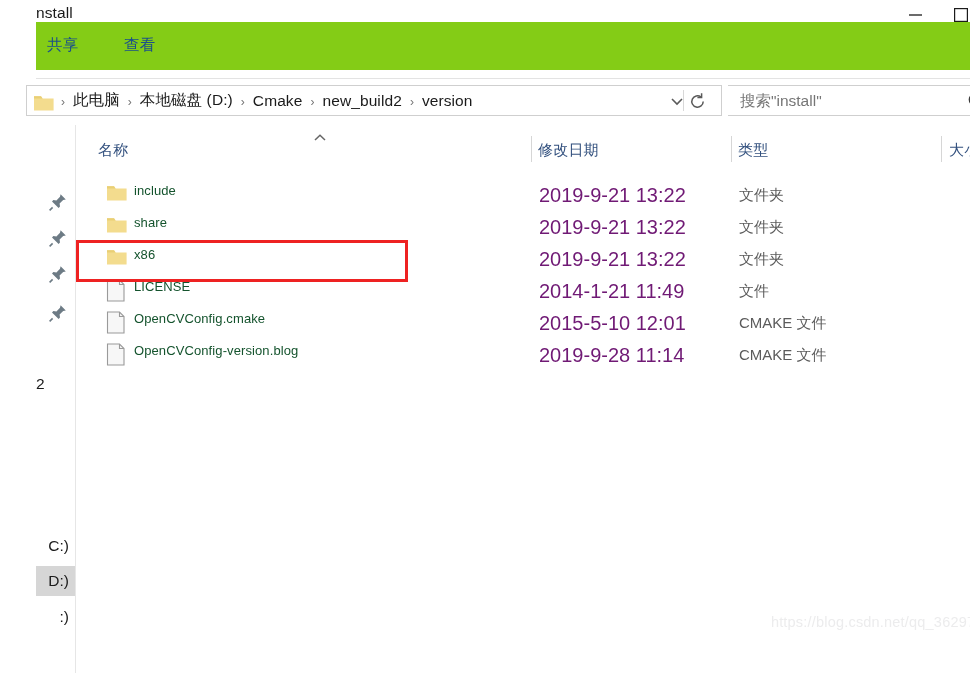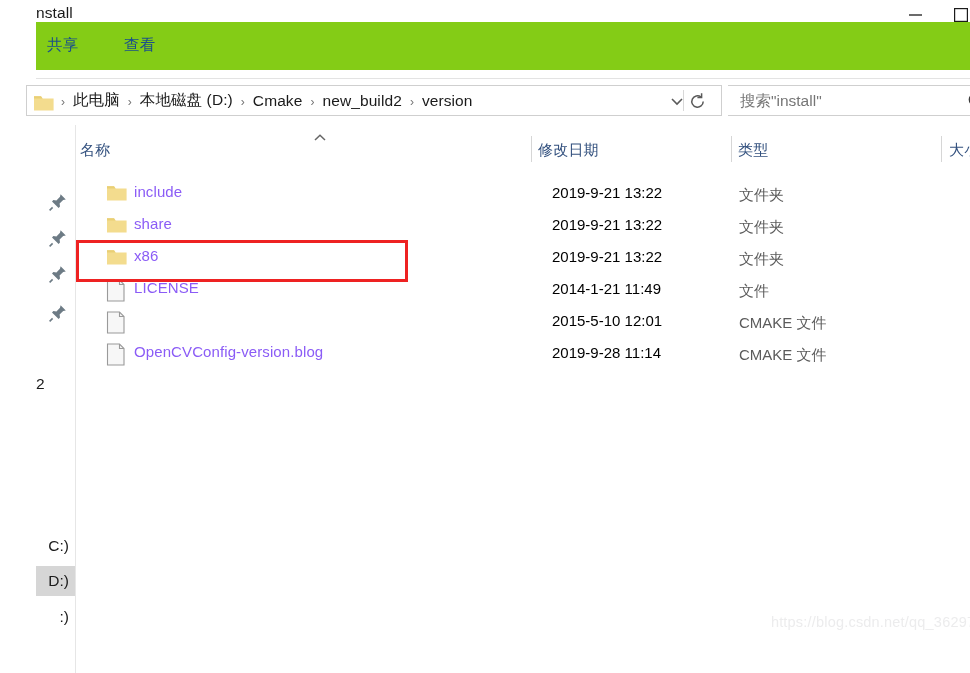--- a/index.html
+++ b/index.html
@@ -247,30 +247,30 @@
     height: 32px;
   }
   .row .icon-wrap {
     position: absolute;
     left: 30px; top: 5px;
     width: 22px; height: 22px;
   }
   .row .name {
     position: absolute;
     left: 58px; top: 5px;
-    font-size: 15px;
-    color: #8b5cf6;
+    font-size: 13px;
+    color: #14532d;
     white-space: nowrap;
     letter-spacing: 0.1px;
   }
   .row .date {
     position: absolute;
-    left: 476px; top: 6px;
-    font-size: 15px;
-    color: #000000;
+    left: 463px; top: 6px;
+    font-size: 20px;
+    color: #701a75;
     white-space: nowrap;
   }
   .row .type {
     position: absolute;
     left: 663px; top: 8px;
     font-size: 15px;
     color: #5b5b5b;
     white-space: nowrap;
   }
   .row .size {
@@ -442,21 +442,21 @@
     </div>
   </div>
   <div class="nav-border"></div>
 
   <div class="colheaders">
     <div class="sort-caret">
       <svg width="16" height="12" viewBox="0 0 16 12">
           <polyline points="3,8 8,3.2 13,8" fill="none" stroke="currentColor" stroke-width="1.5"></polyline>
         </svg>
     </div>
-    <div class="colhdr" style="left:4px;">名称</div>
+    <div class="colhdr" style="left:22px;">名称</div>
     <div class="col-divider" style="left:455px;"></div>
     <div class="colhdr" style="left:462px;">修改日期</div>
     <div class="col-divider" style="left:655px;"></div>
     <div class="colhdr" style="left:662px;">类型</div>
     <div class="col-divider" style="left:865px;"></div>
     <div class="colhdr" style="left:873px;">大小</div>
   </div>
 
   <div class="filelist">
 
@@ -512,20 +512,21 @@
       <span class="size"></span>
     </div>
 
     <div class="row">
       <span class="icon-wrap">
         <svg class="file-glyph" viewBox="0 0 20 23">
           <path d="M1.5 1 L13.5 1 L18 5.5 L18 22 L1.5 22 Z" fill="#f7f7f7" stroke="#9a9a9a" stroke-width="1.1"></path>
           <path d="M13.5 1 L13.5 5.5 L18 5.5" fill="none" stroke="#9a9a9a" stroke-width="1.1"></path>
         </svg>
       </span>
+      <span class="name">OpenCVConfig.cmake</span>
       <span class="date">2015-5-10 12:01</span>
       <span class="type">CMAKE 文件</span>
       <span class="size"></span>
     </div>
 
     <div class="row">
       <span class="icon-wrap">
         <svg class="file-glyph" viewBox="0 0 20 23">
           <path d="M1.5 1 L13.5 1 L18 5.5 L18 22 L1.5 22 Z" fill="#f7f7f7" stroke="#9a9a9a" stroke-width="1.1"></path>
           <path d="M13.5 1 L13.5 5.5 L18 5.5" fill="none" stroke="#9a9a9a" stroke-width="1.1"></path>

